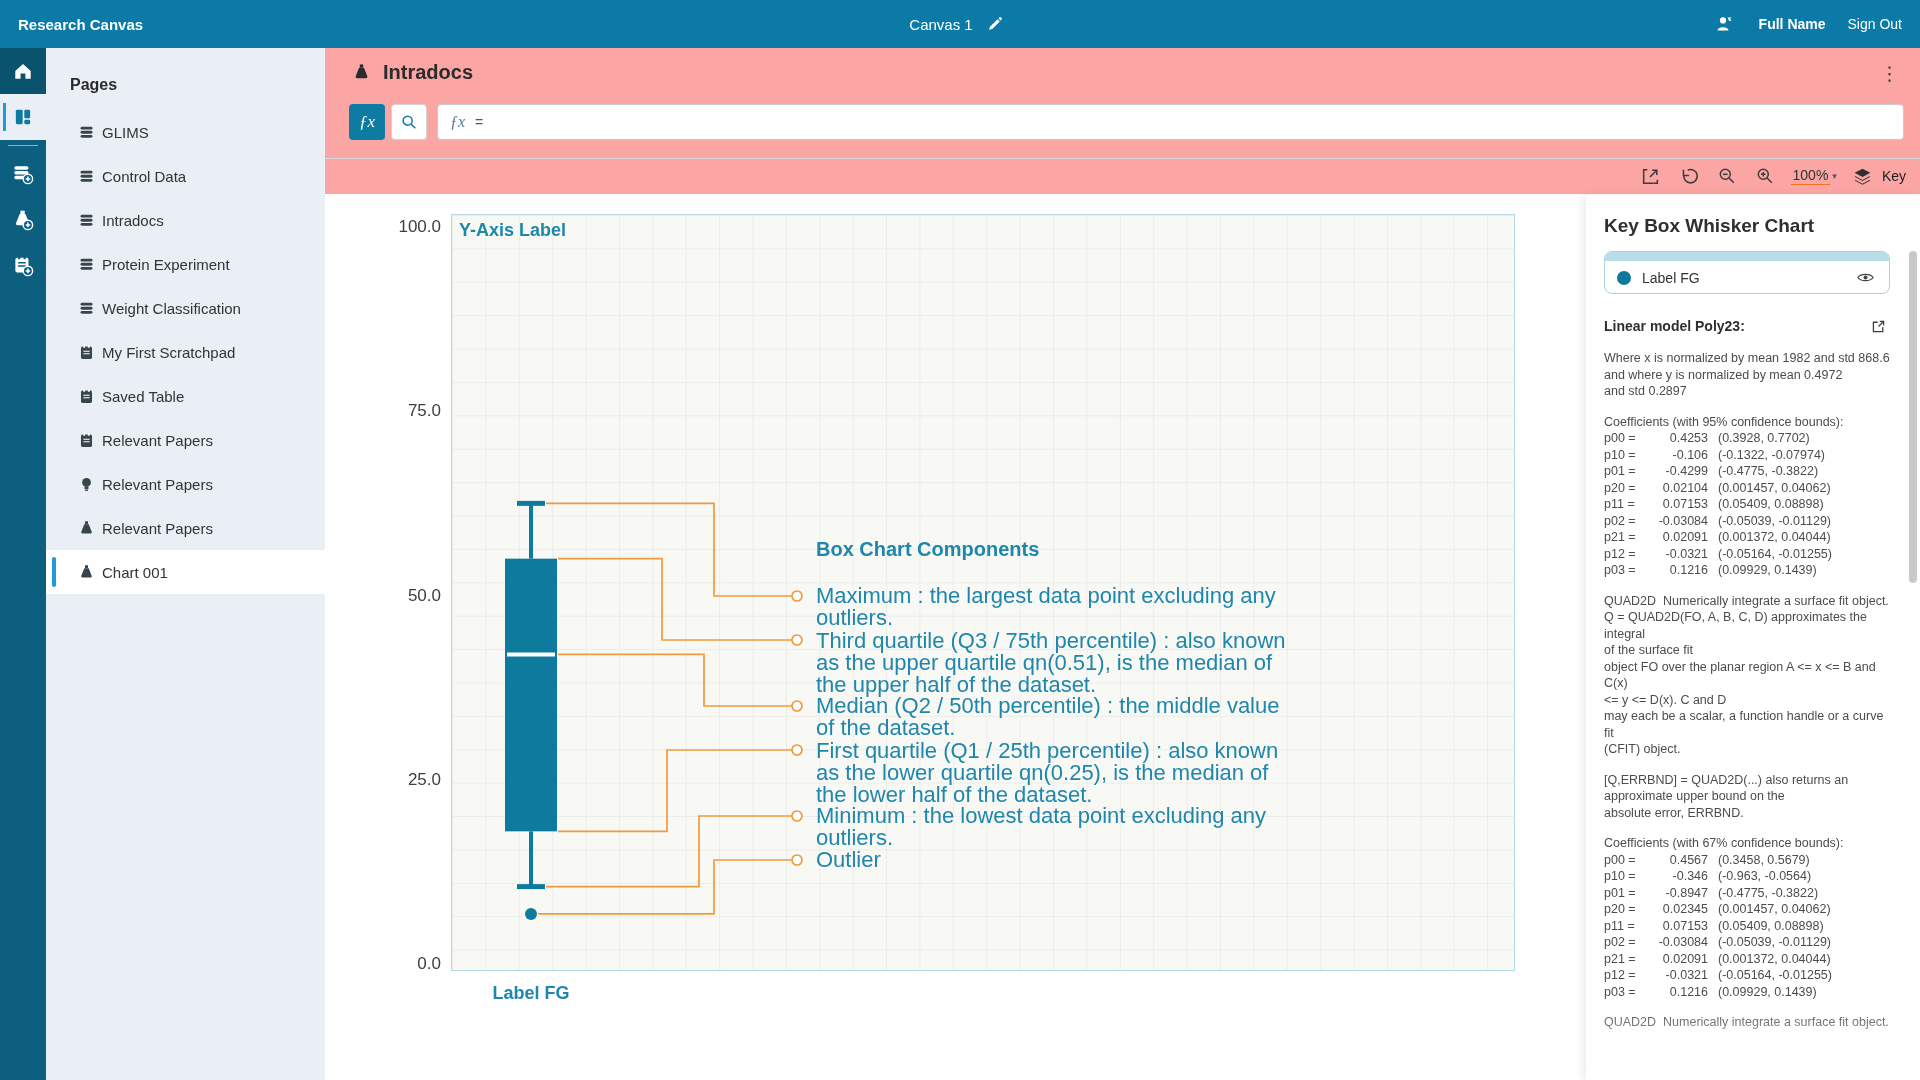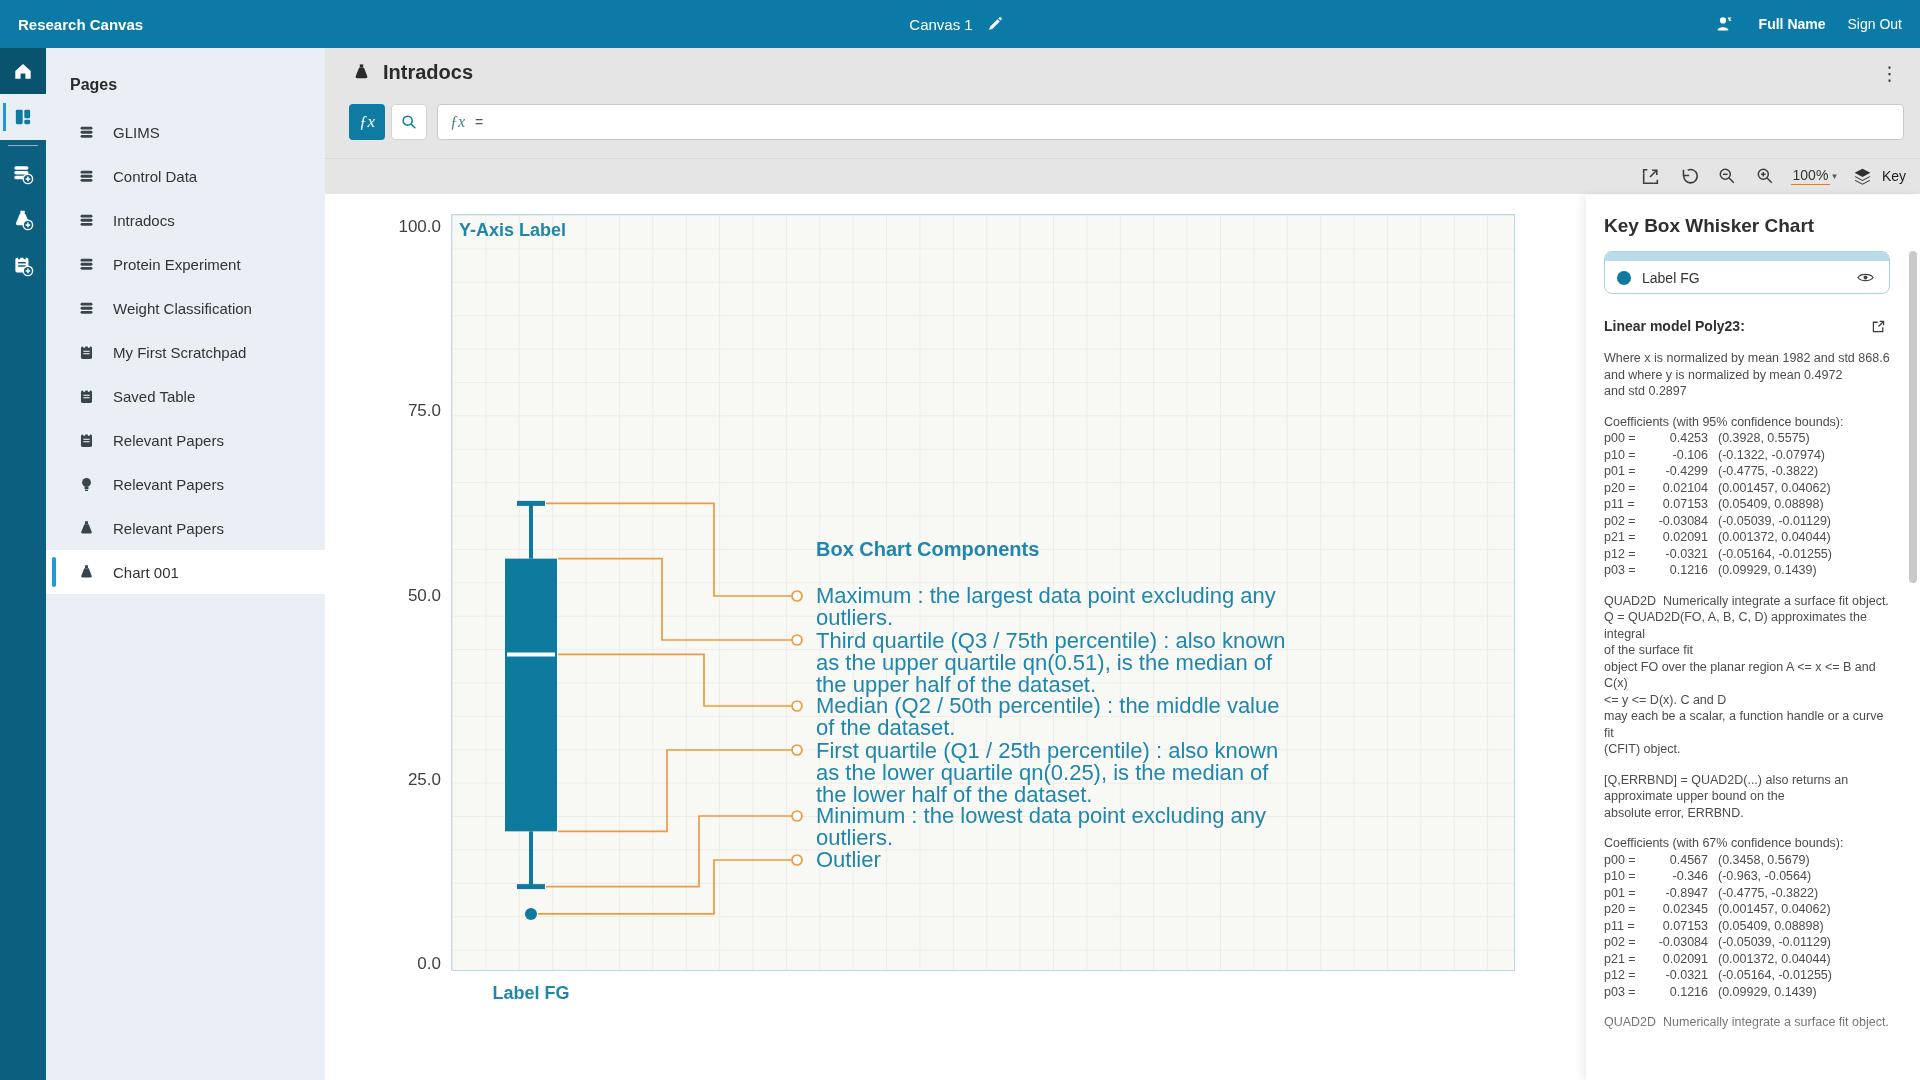--- a/index.html
+++ b/index.html
@@ -1,18 +1,18 @@
 <!DOCTYPE html>
 <html><head>
 <meta charset="utf-8">
 <style>
   * { margin:0; padding:0; box-sizing:border-box; }
   html,body { width:1920px; height:1080px; }
   body { font-family:"Liberation Sans", sans-serif; background:#fff; overflow:hidden; position:relative; }
-  .screen { position:absolute; inset:0; width:1920px; height:1080px; background:#e5e5e5; }
+  .screen { position:absolute; inset:0; width:1920px; height:1080px; background:#fca5a5; }
 
   
   .topbar { position:absolute; left:0; top:0; width:1920px; height:48px; background:#0b7aa6; color:#fff; }
   .app-title { position:absolute; left:18px; top:0; height:48px; display:flex; align-items:center; font-size:15px; font-weight:bold; }
   .canvas-title-wrap { position:absolute; left:0; right:4px; top:0; height:48px; display:flex; align-items:center; justify-content:center; gap:10px; }
   .canvas-title { font-size:15px; }
   .topbar-right { position:absolute; right:18px; top:0; height:48px; display:flex; align-items:center; gap:22px; }
   .user-name { font-size:14px; font-weight:bold; }
   .signout { font-size:14px; }
 
@@ -21,21 +21,21 @@
   .rail-item { width:46px; height:46px; display:flex; align-items:center; justify-content:center; position:relative; }
   .rail-home { background:#0a536e; }
   .rail-active { background:#e9eff5; }
   .rail-active::before { content:""; position:absolute; left:3px; top:9px; bottom:9px; width:3px; background:#1e9ad6; }
   .rail-divider { height:1px; background:#8fb2c1; margin:5px 8px; }
 
   
   .sidebar { position:absolute; left:46px; top:48px; width:279px; height:1032px; background:#e9eff5; }
   .sidebar-title { padding:28px 0 0 24px; font-size:16px; font-weight:bold; color:#2b2b2b; }
   .side-list { margin-top:16px; }
-  .side-item { height:44px; display:flex; align-items:center; padding-left:28px; gap:15px; position:relative; cursor:default; }
+  .side-item { height:44px; display:flex; align-items:center; padding-left:28px; gap:4px; position:relative; cursor:default; }
   .side-item .lbl { font-size:15px; color:#333; }
   .side-item.selected { background:#fff; }
   .side-item.selected::before { content:""; position:absolute; left:6px; top:7px; bottom:7px; width:4px; border-radius:2px; background:#1e9ad6; }
 
   
   .page-title-row { position:absolute; left:349px; top:60px; display:flex; align-items:center; gap:10px; }
   .page-title { font-size:20px; font-weight:bold; color:#2b2b2b; }
   .kebab { position:absolute; left:1880px; top:62px; font-size:19px; color:#333; letter-spacing:0; }
 
   .fx-btn { position:absolute; left:349px; top:104px; width:36px; height:36px; background:#0e7ba3; border-radius:4px; color:#fff; display:flex; align-items:center; justify-content:center; font-size:17px; font-style:italic; font-family:"Liberation Serif", serif; }
@@ -424,21 +424,21 @@
         </span>
       </div>
       <div id="kp-sections">
           <div class="kp-block">
             <div class="kp-line">Where x is normalized by mean 1982 and std 868.6</div>
             <div class="kp-line">and where y is normalized by mean 0.4972</div>
             <div class="kp-line">and std 0.2897</div>
           </div>
           <div class="kp-block">
             <div class="kp-line">Coefficients (with 95% confidence bounds):</div>
-            <div class="kp-row"><span class="pn">p00 =</span><span class="pv">0.4253</span><span class="pb">(0.3928, 0.5575)</span></div>
+            <div class="kp-row"><span class="pn">p00 =</span><span class="pv">0.4253</span><span class="pb">(0.3928, 0.7702)</span></div>
             <div class="kp-row"><span class="pn">p10 =</span><span class="pv">-0.106</span><span class="pb">(-0.1322, -0.07974)</span></div>
             <div class="kp-row"><span class="pn">p01 =</span><span class="pv">-0.4299</span><span class="pb">(-0.4775, -0.3822)</span></div>
             <div class="kp-row"><span class="pn">p20 =</span><span class="pv">0.02104</span><span class="pb">(0.001457, 0.04062)</span></div>
             <div class="kp-row"><span class="pn">p11 =</span><span class="pv">0.07153</span><span class="pb">(0.05409, 0.08898)</span></div>
             <div class="kp-row"><span class="pn">p02 =</span><span class="pv">-0.03084</span><span class="pb">(-0.05039, -0.01129)</span></div>
             <div class="kp-row"><span class="pn">p21 =</span><span class="pv">0.02091</span><span class="pb">(0.001372, 0.04044)</span></div>
             <div class="kp-row"><span class="pn">p12 =</span><span class="pv">-0.0321</span><span class="pb">(-0.05164, -0.01255)</span></div>
             <div class="kp-row"><span class="pn">p03 =</span><span class="pv">0.1216</span><span class="pb">(0.09929, 0.1439)</span></div>
           </div>
           <div class="kp-block">

